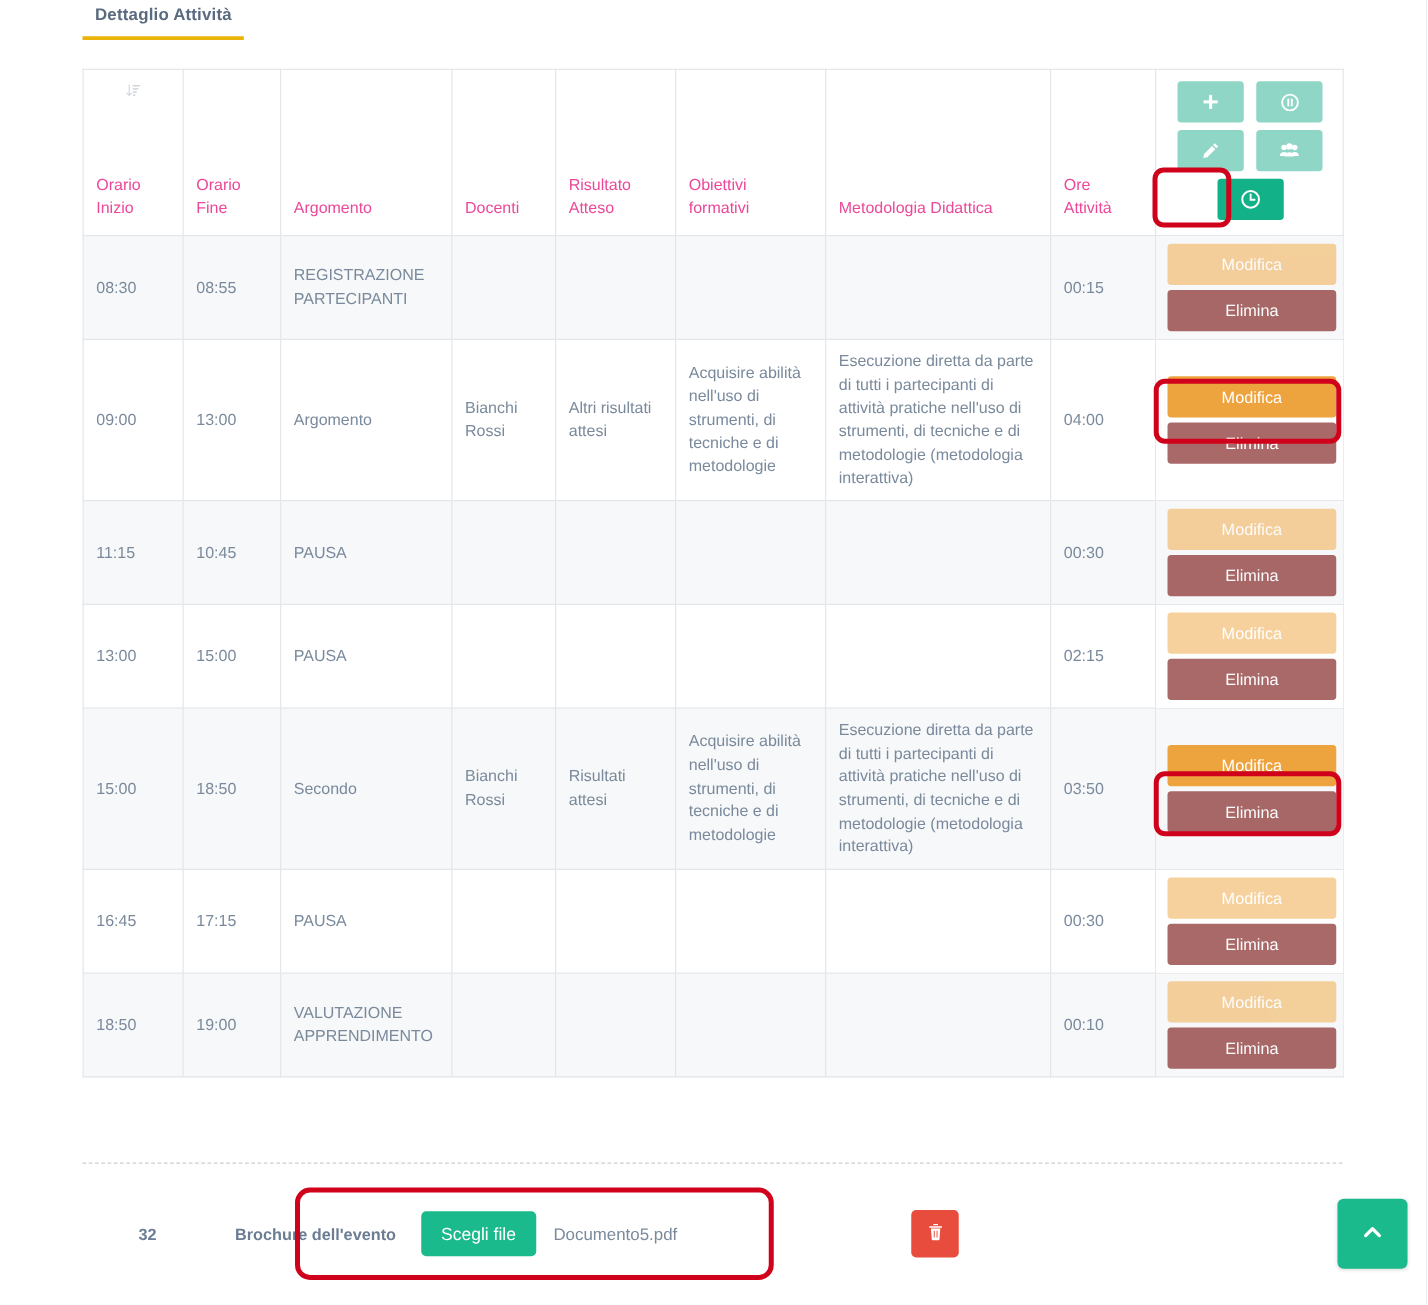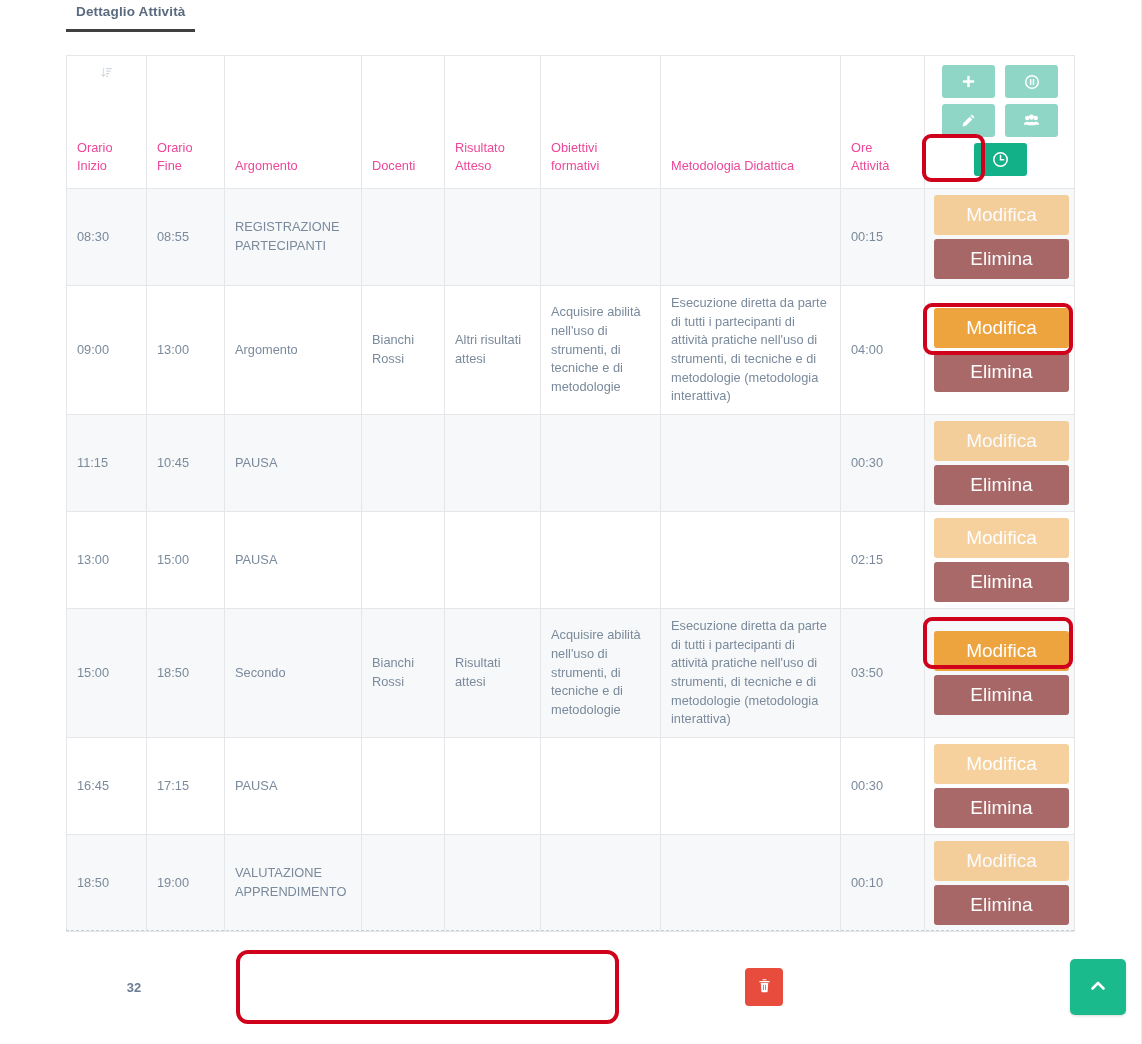--- a/index.html
+++ b/index.html
@@ -33,21 +33,21 @@
     width: 1008px;
     height: 36px;
   }
   .tab-item {
     display: inline-block;
     padding: 4px 10px 10px 10px;
     font-size: 13.5px;
     font-weight: bold;
     letter-spacing: 0.15px;
     color: #5a6b80;
-    border-bottom: 3px solid #404040;
+    border-bottom: 3px solid #eab308;
     cursor: pointer;
   }
 
   
   .table-wrap {
     position: absolute;
     left: 66px; top: 55px;
     width: 1008px;
   }
   table.detail {
@@ -101,21 +101,21 @@
   }
 
   
   .btn-row {
     display: block;
     width: 135px;
     margin: 0 auto 4px auto;
     padding: 9px 0;
     border: none;
     border-radius: 3px;
-    font-size: 19px;
+    font-size: 13px;
     font-family: "Liberation Sans", sans-serif;
     color: #ffffff;
     cursor: pointer;
     text-align: center;
   }
   .btn-modifica { background: #f0ad4e; opacity: 0.55; }
   .btn-modifica.is-active { opacity: 1; background: #eda33e; }
   .btn-elimina  { background: #7f1d1d; opacity: 0.66; margin-bottom: 0; }
 
   
@@ -159,21 +159,21 @@
   .divider-dashed {
     position: absolute;
     left: 66px; top: 930px;
     width: 1008px;
     border-top: 1px dashed #c9ced4;
   }
 
   
   .footer-row {
     position: absolute;
-    left: 82px; top: 955px;
+    left: 66px; top: 955px;
     width: 1008px;
     height: 64px;
     display: flex;
     align-items: center;
   }
   .footer-index {
     width: 104px;
     text-align: center;
     font-size: 13px;
     font-weight: bold;
@@ -456,20 +456,25 @@
           </td>
         </tr>
       </tbody>
   </table>
 </div>
 
 <div class="divider-dashed"></div>
 
 <div class="footer-row">
   <div class="footer-index">32</div>
+  <div class="file-group">
+    <span class="file-label">Brochure dell'evento</span>
+    <button class="btn-scegli">Scegli file</button>
+    <span class="file-name">Documento5.pdf</span>
+  </div>
   <button class="btn-trash">
     <span>
       <svg width="15" height="15" viewBox="0 0 16 16" fill="#ffffff">
         <path d="M6 1.2h4v1.2H6zM2.6 3.1h10.8v1.3H2.6z"></path>
         <path d="M4 5.2h8l-.7 9.1a.9.9 0 0 1-.9.8H5.6a.9.9 0 0 1-.9-.8zM6.3 6.6h.9v6.6h-.9zm2.5 0h.9v6.6h-.9z" fill="#ffffff"></path>
         <path d="M6.4 7.1h.8v5.6h-.8zm2.4 0h.8v5.6h-.8z" fill="#e74c3c"></path>
       </svg>
     </span>
   </button>
 </div>

